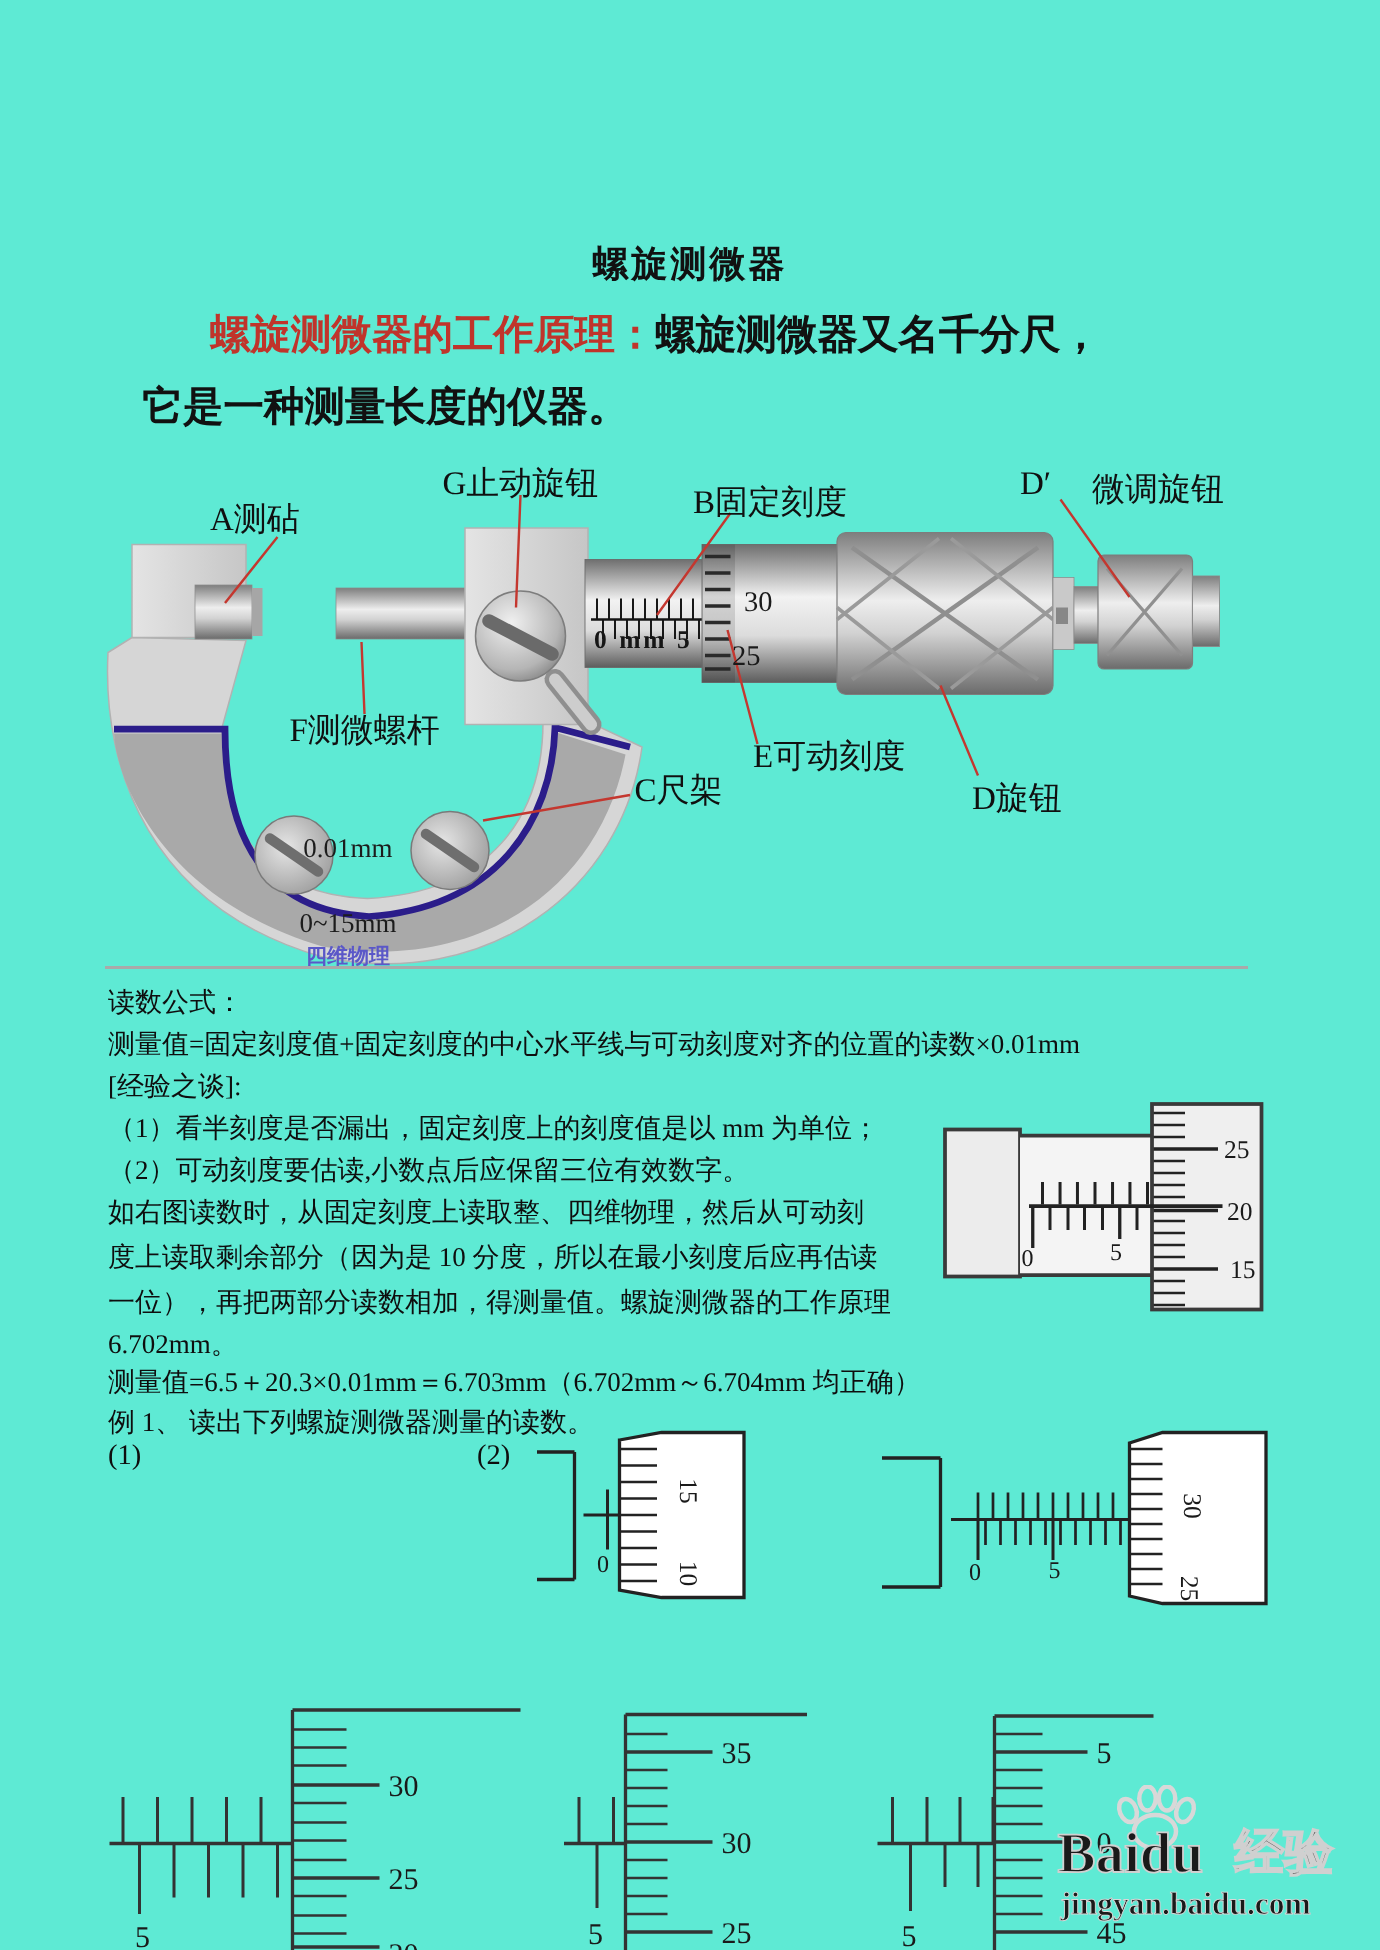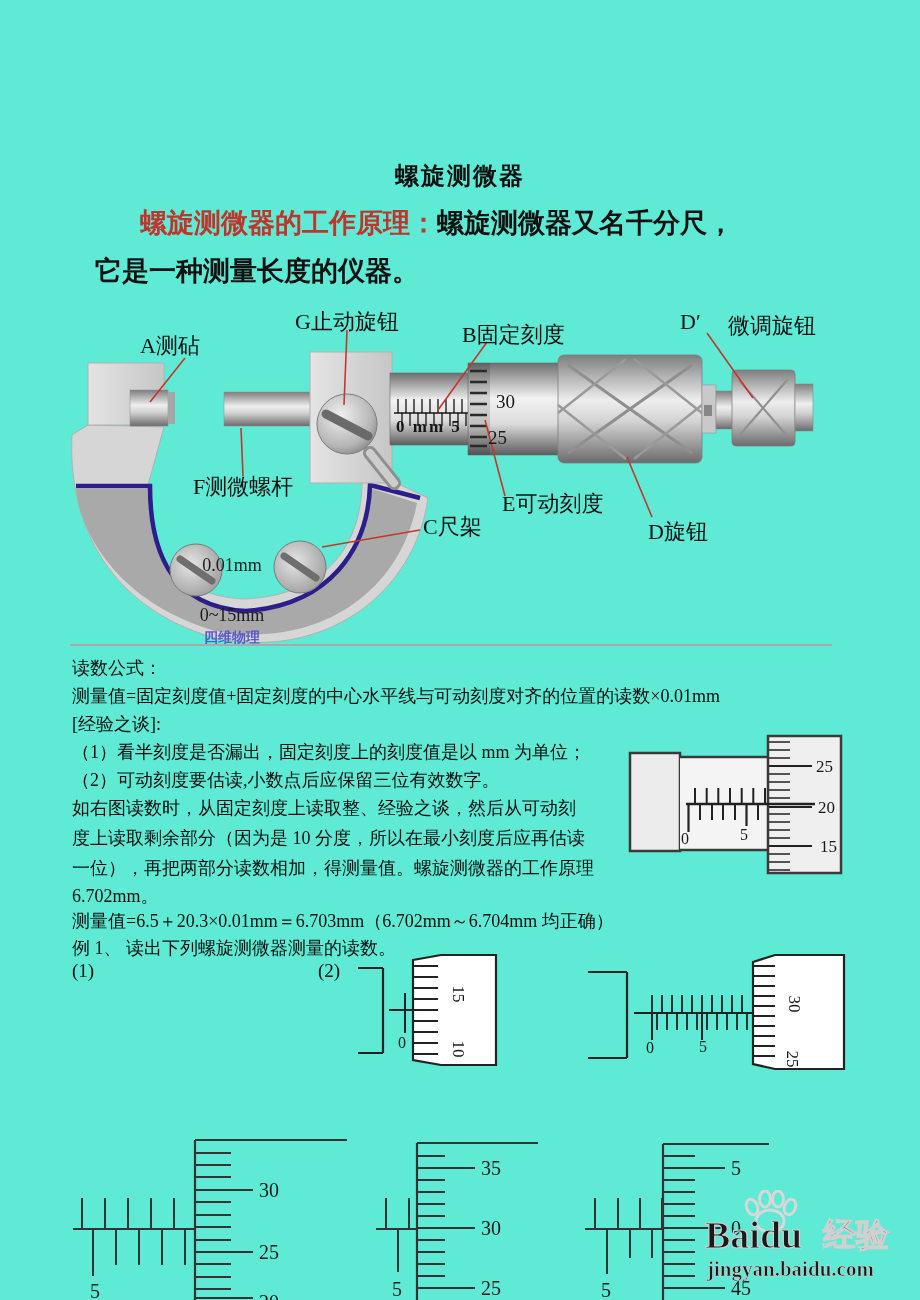--- a/index.html
+++ b/index.html
@@ -128,21 +128,21 @@
     <div class="thnum" style="left:428px;top:134px;">25</div>
   </div>
 
   <div class="abs divider"></div>
 
   <div class="bline" style="top:656px;">读数公式：</div>
   <div class="bline" style="top:684px;">测量值=固定刻度值+固定刻度的中心水平线与可动刻度对齐的位置的读数×0.01mm</div>
   <div class="bline" style="top:712px;">[经验之谈]:</div>
   <div class="bline" style="top:740px;">（1）看半刻度是否漏出，固定刻度上的刻度值是以 mm 为单位；</div>
   <div class="bline" style="top:768px;">（2）可动刻度要估读,小数点后应保留三位有效数字。</div>
-  <div class="bline" style="top:796px;">如右图读数时，从固定刻度上读取整、经验之谈，然后从可动刻</div>
+  <div class="bline" style="top:796px;">如右图读数时，从固定刻度上读取整、四维物理，然后从可动刻</div>
   <div class="bline" style="top:826px;">度上读取剩余部分（因为是 10 分度，所以在最小刻度后应再估读</div>
   <div class="bline" style="top:856px;">一位），再把两部分读数相加，得测量值。螺旋测微器的工作原理</div>
   <div class="bline" style="top:884px;">6.702mm。</div>
   <div class="bline" style="top:909px;">测量值=6.5＋20.3×0.01mm＝6.703mm（6.702mm～6.704mm 均正确）</div>
   <div class="bline" style="top:936px;">例 1、 读出下列螺旋测微器测量的读数。</div>
 
   <div class="abs" style="left:628px;top:726px;">
     <svg width="292" height="152" viewBox="0 0 292 152">
       <rect x="2" y="27" width="50" height="98" fill="#ececec" stroke="#3a3a3a" stroke-width="2.5"></rect>
       <rect x="52" y="32" width="88" height="92" fill="#f4f4f4"></rect>

